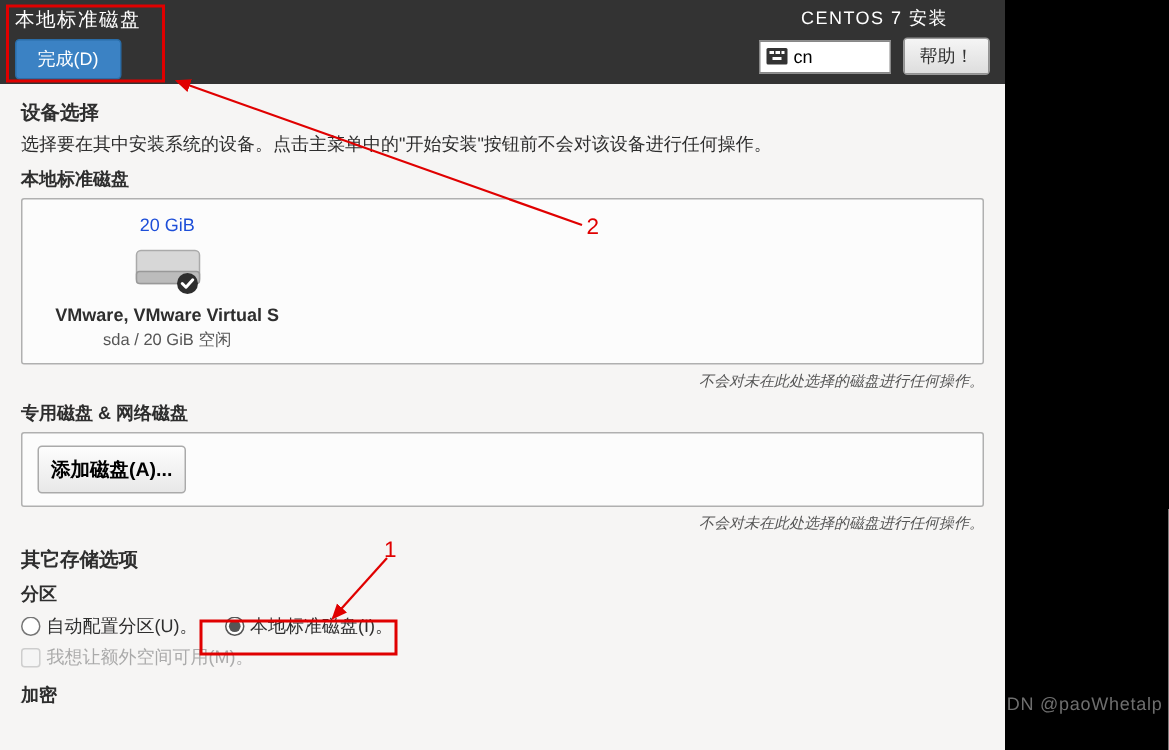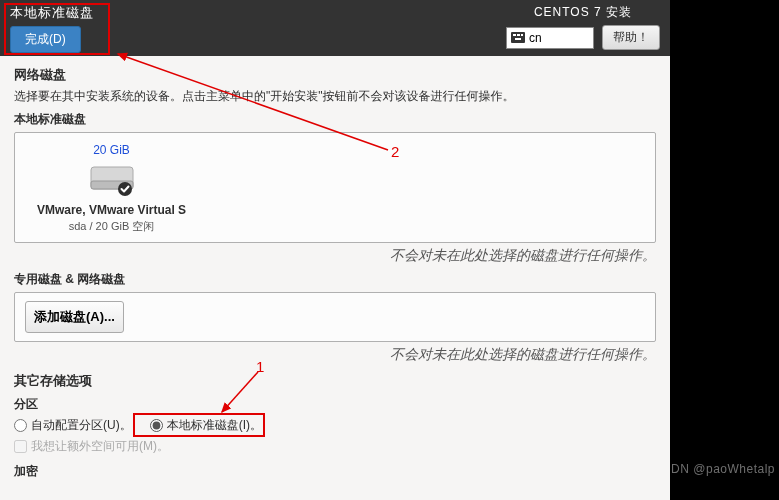--- a/index.html
+++ b/index.html
@@ -24,21 +24,21 @@
   .sect-title { font-weight: 700; font-size: 13px; margin-bottom: 4px; }
   .sect-desc { font-size: 12px; margin-bottom: 6px; }
   .sub-title { font-weight: 700; font-size: 12px; margin: 6px 0 4px; }
 
   .disk-frame { border: 1px solid #b0b0b0; background: #fcfcfc; padding: 10px 14px 8px; border-radius: 2px; }
   .disk-box { width: 165px; text-align: center; }
   .disk-size { font-size: 12px; margin-bottom: 4px; color:#1d4ed8; }
   .disk-svg { margin: 2px auto; display: block; }
   .disk-name { font-weight: 700; font-size: 12px; margin-top: 6px; }
   .disk-sub { font-size: 11px; color: #555; margin-top: 2px; }
-  .right-note { text-align: right; font-size: 14px; font-style: italic; color: #555; margin: 4px 0 6px; }
+  .right-note { text-align: right; font-size: 10px; font-style: italic; color: #555; margin: 4px 0 6px; }
 
   .add-disk-btn { background: linear-gradient(#fdfdfd,#e8e8e8); border: 1px solid #aaa; padding: 6px 8px; font-size: 13px; border-radius: 3px; cursor: pointer; font-weight:700; }
 
   .options-row { display: flex; align-items: center; gap: 18px; margin: 4px 0; }
   .radio-wrap, .check-wrap { display: flex; align-items: center; gap: 4px; font-size: 12px; cursor: pointer; }
   input[type=radio], input[type=checkbox] { width: 13px; height: 13px; cursor: pointer; accent-color:#555; }
   .check-wrap.disabled { color: #aaa; }
   .check-wrap.disabled input { cursor: default; }
 
   
@@ -72,21 +72,21 @@
           <span class="kbd-icon"></span>
           <span>cn</span>
         </div>
         <button class="help-btn">帮助！</button>
       </div>
     </div>
   </div>
 
   <div class="body">
 
-    <div class="sect-title">网络磁盘</div>
+    <div class="sect-title">设备选择</div>
     <div class="sect-desc">选择要在其中安装系统的设备。点击主菜单中的"开始安装"按钮前不会对该设备进行任何操作。</div>
 
     <div class="sub-title">本地标准磁盘</div>
     <div class="disk-frame">
       <div class="disk-box">
         <div class="disk-size">20 GiB</div>
         <svg class="disk-svg" width="46" height="36" viewBox="0 0 46 36">
           <rect x="2" y="6" width="42" height="22" rx="3" fill="#d7d7d7" stroke="#aaa"></rect>
           <rect x="2" y="20" width="42" height="8" rx="2" fill="#bcbcbc" stroke="#999"></rect>
           <circle cx="36" cy="28" r="7" fill="#2e2e2e"></circle>

